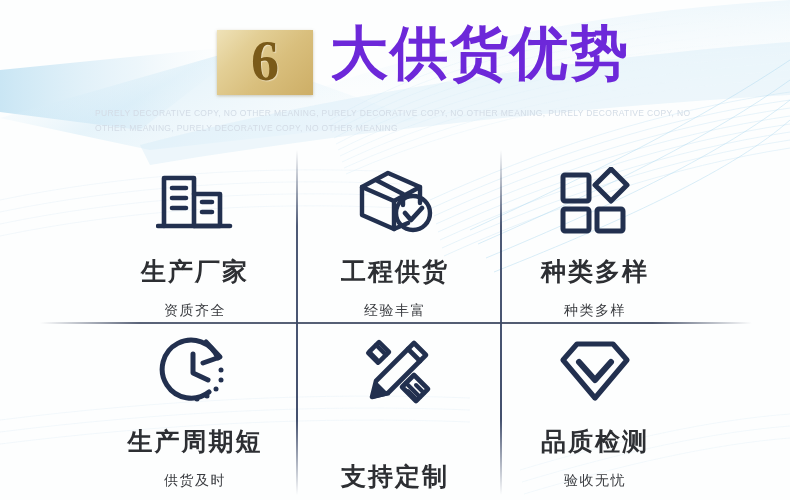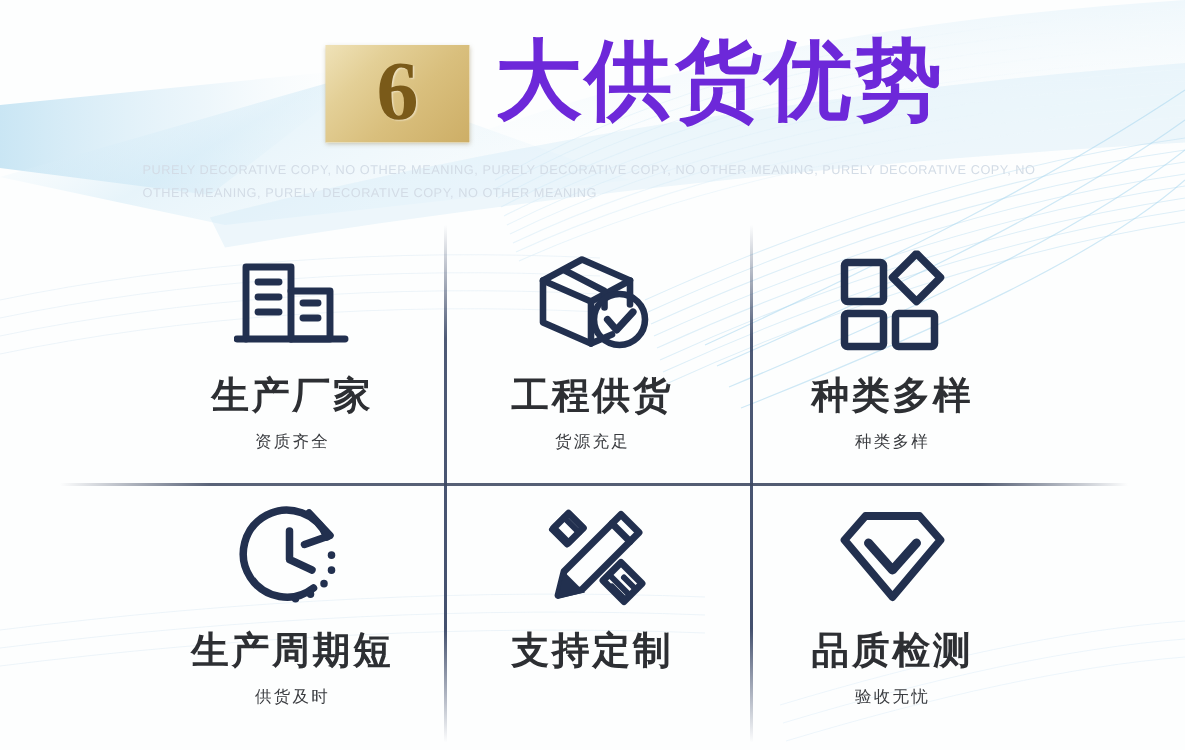--- a/index.html
+++ b/index.html
@@ -40,31 +40,31 @@
     color:#d3dce6;line-height:15px;
   }
 
   
   .grid{
     position:absolute;left:95px;top:150px;width:600px;height:340px;
     display:grid;grid-template-columns:1fr 1fr 1fr;grid-template-rows:1fr 1fr;
   }
   .cell{
     position:relative;display:flex;flex-direction:column;
-    align-items:center;justify-content:flex-start;padding-top:14px;
+    align-items:center;justify-content:space-between;padding-top:14px;
   }
   .icon{height:74px;display:flex;align-items:center;justify-content:center;}
   .icon svg{display:block;}
   .t1{
     margin-top:12px;font-size:25px;font-weight:bold;color:#2d2f33;
     letter-spacing:2px;line-height:1.1;
     font-family:"DejaVu Sans","Liberation Sans",sans-serif;
   }
   .t2{
-    margin-top:9px;font-size:11px;color:#3a3c40;letter-spacing:1.5px;
+    margin-top:9px;font-size:14px;color:#3a3c40;letter-spacing:1.5px;
     font-family:"DejaVu Sans","Liberation Sans",sans-serif;
   }
 
   
   .vline{position:absolute;top:150px;width:1.5px;height:345px;}
   .v1{left:296px;background:linear-gradient(to bottom,rgba(47,61,94,0) 0%,rgba(47,61,94,.85) 22%,rgba(47,61,94,.9) 78%,rgba(47,61,94,0) 100%);}
   .v2{left:500px;background:linear-gradient(to bottom,rgba(47,61,94,0) 0%,rgba(47,61,94,.85) 22%,rgba(47,61,94,.9) 78%,rgba(47,61,94,0) 100%);}
   .hline{
     position:absolute;left:40px;top:322px;width:712px;height:1.5px;
     background:linear-gradient(to right,rgba(61,72,97,0) 0%,rgba(61,72,97,.85) 14%,rgba(61,72,97,.9) 86%,rgba(61,72,97,0) 100%);
@@ -185,21 +185,21 @@
           <path d="M8 20 L34 6 L66 20 L40 34 Z"></path>
           <path d="M8 20 V48 L40 62 V34"></path>
           <path d="M66 20 V36"></path>
           <path d="M40 62 L54 56"></path>
           <path d="M22 13 L49 27 L49 38"></path>
           <circle cx="59" cy="46" r="17"></circle>
           <path d="M51 46 l6 7 11 -12" stroke-width="4.8"></path>
         </svg>
       </div>
       <div class="t1">工程供货</div>
-      <div class="t2">货源充足</div>
+      <div class="t2">经验丰富</div>
     </div>
 
     <div class="cell">
       <div class="icon">
         <svg width="76" height="68" viewBox="0 0 76 68" fill="none" stroke="#22304f" stroke-width="5" stroke-linejoin="round">
           <rect x="6" y="8" width="26" height="26" rx="2"></rect>
           <rect x="6" y="42" width="26" height="22" rx="2"></rect>
           <rect x="40" y="42" width="26" height="22" rx="2"></rect>
           <path d="M54 2 L70 18 L54 34 L38 18 Z"></path>
         </svg>

